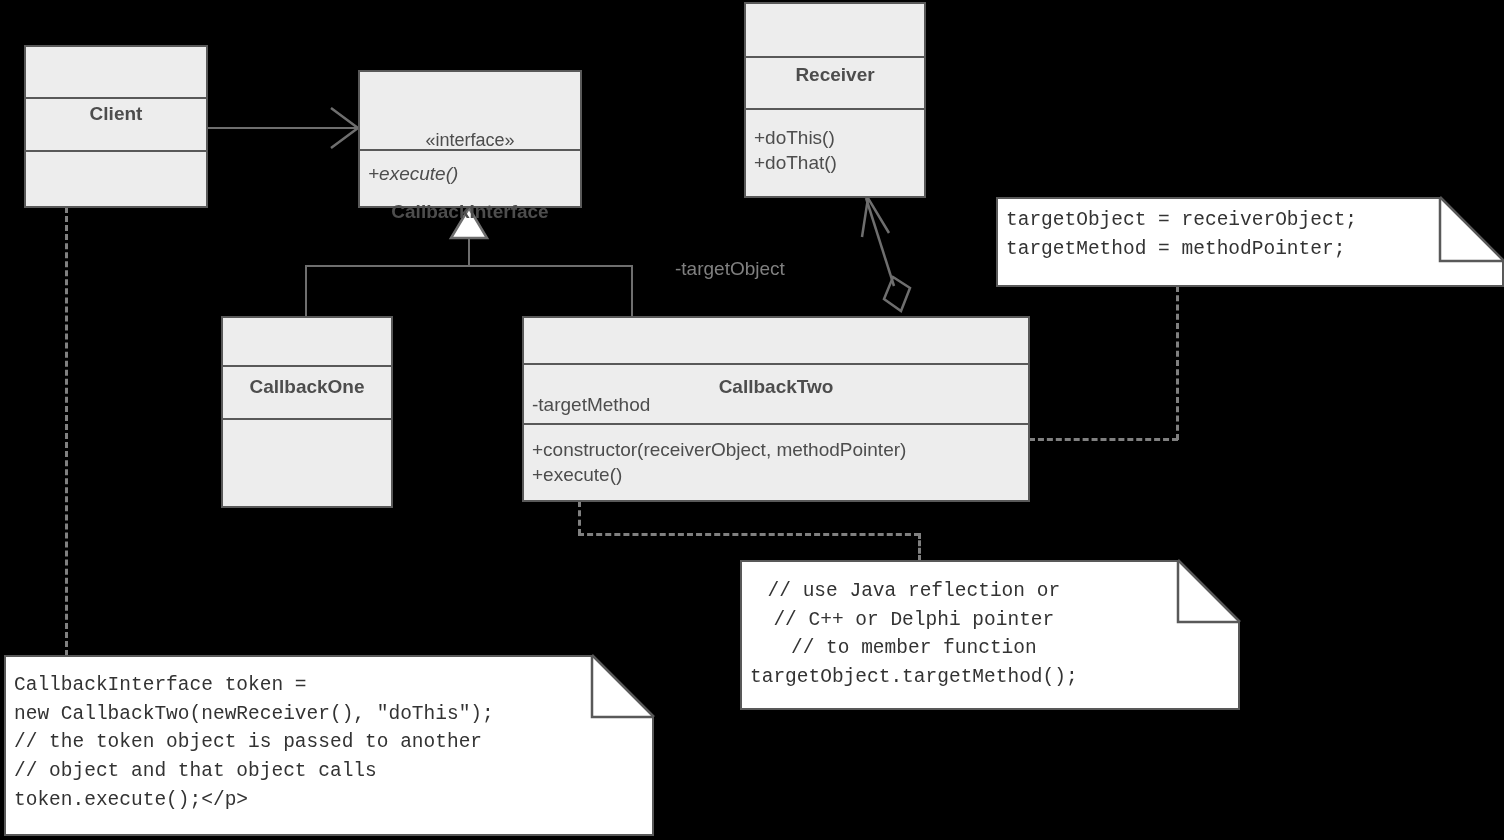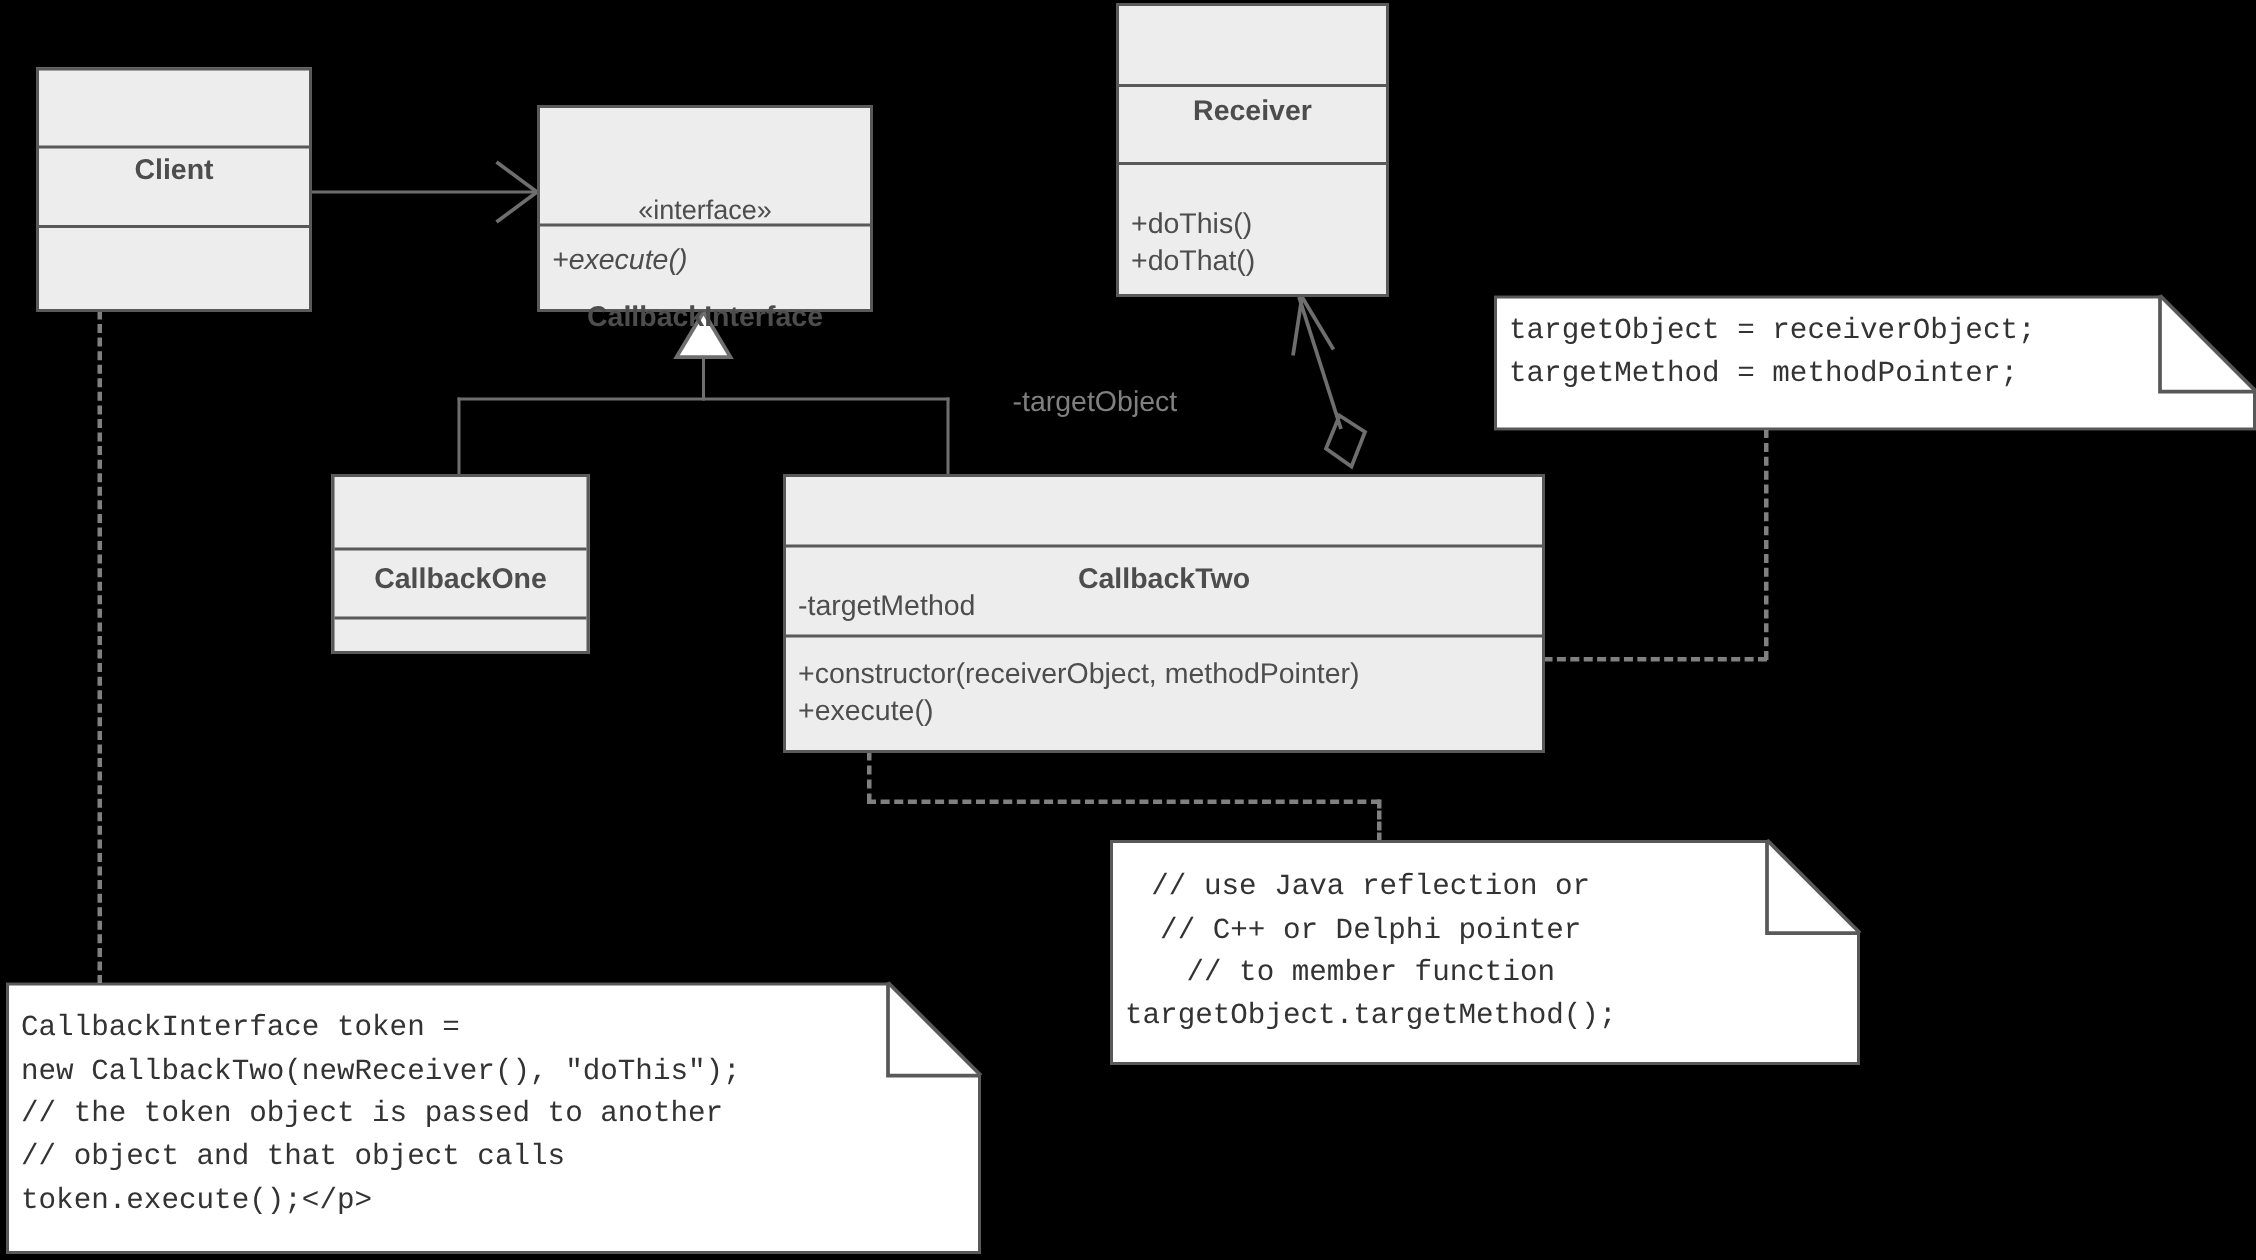--- a/index.html
+++ b/index.html
@@ -167,25 +167,25 @@
       <span class="cls-name">CallbackInterface</span>
     </div>
     <div class="uml-compartment italic" style="height:59px; padding-top:11px;">+execute()</div>
   </div>
 
   <div class="uml-class" style="left:744px; top:2px; width:182px; height:196px;">
     <div class="uml-compartment comp-title" style="height:54px; padding-top:10px;">
       <span class="cls-name">Receiver</span>
     </div>
     <div class="uml-compartment comp-empty" style="height:54px;"></div>
-    <div class="uml-compartment" style="height:88px; padding-top:28px;">+doThis()
+    <div class="uml-compartment" style="height:88px; padding-top:16px;">+doThis()
 +doThat()</div>
   </div>
 
-  <div class="uml-class" style="left:221px; top:316px; width:172px; height:120px;">
+  <div class="uml-class" style="left:221px; top:316px; width:172px; height:192px;">
     <div class="uml-compartment comp-title" style="height:49px; padding-top:8px;">
       <span class="cls-name">CallbackOne</span>
     </div>
     <div class="uml-compartment comp-empty" style="height:53px;"></div>
     <div class="uml-compartment comp-empty" style="height:54px;"></div>
   </div>
 
   <div class="uml-class" style="left:522px; top:316px; width:508px; height:186px;">
     <div class="uml-compartment comp-title" style="height:47px; padding-top:8px;">
       <span class="cls-name">CallbackTwo</span>

